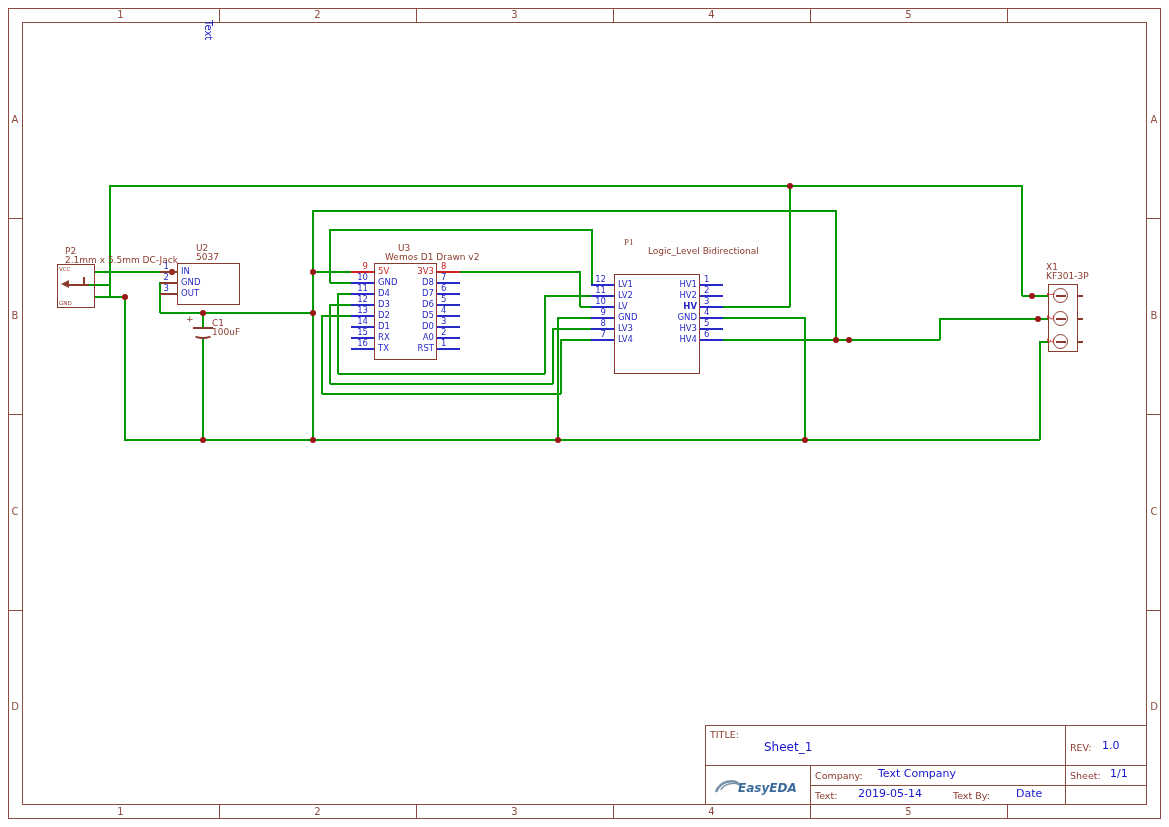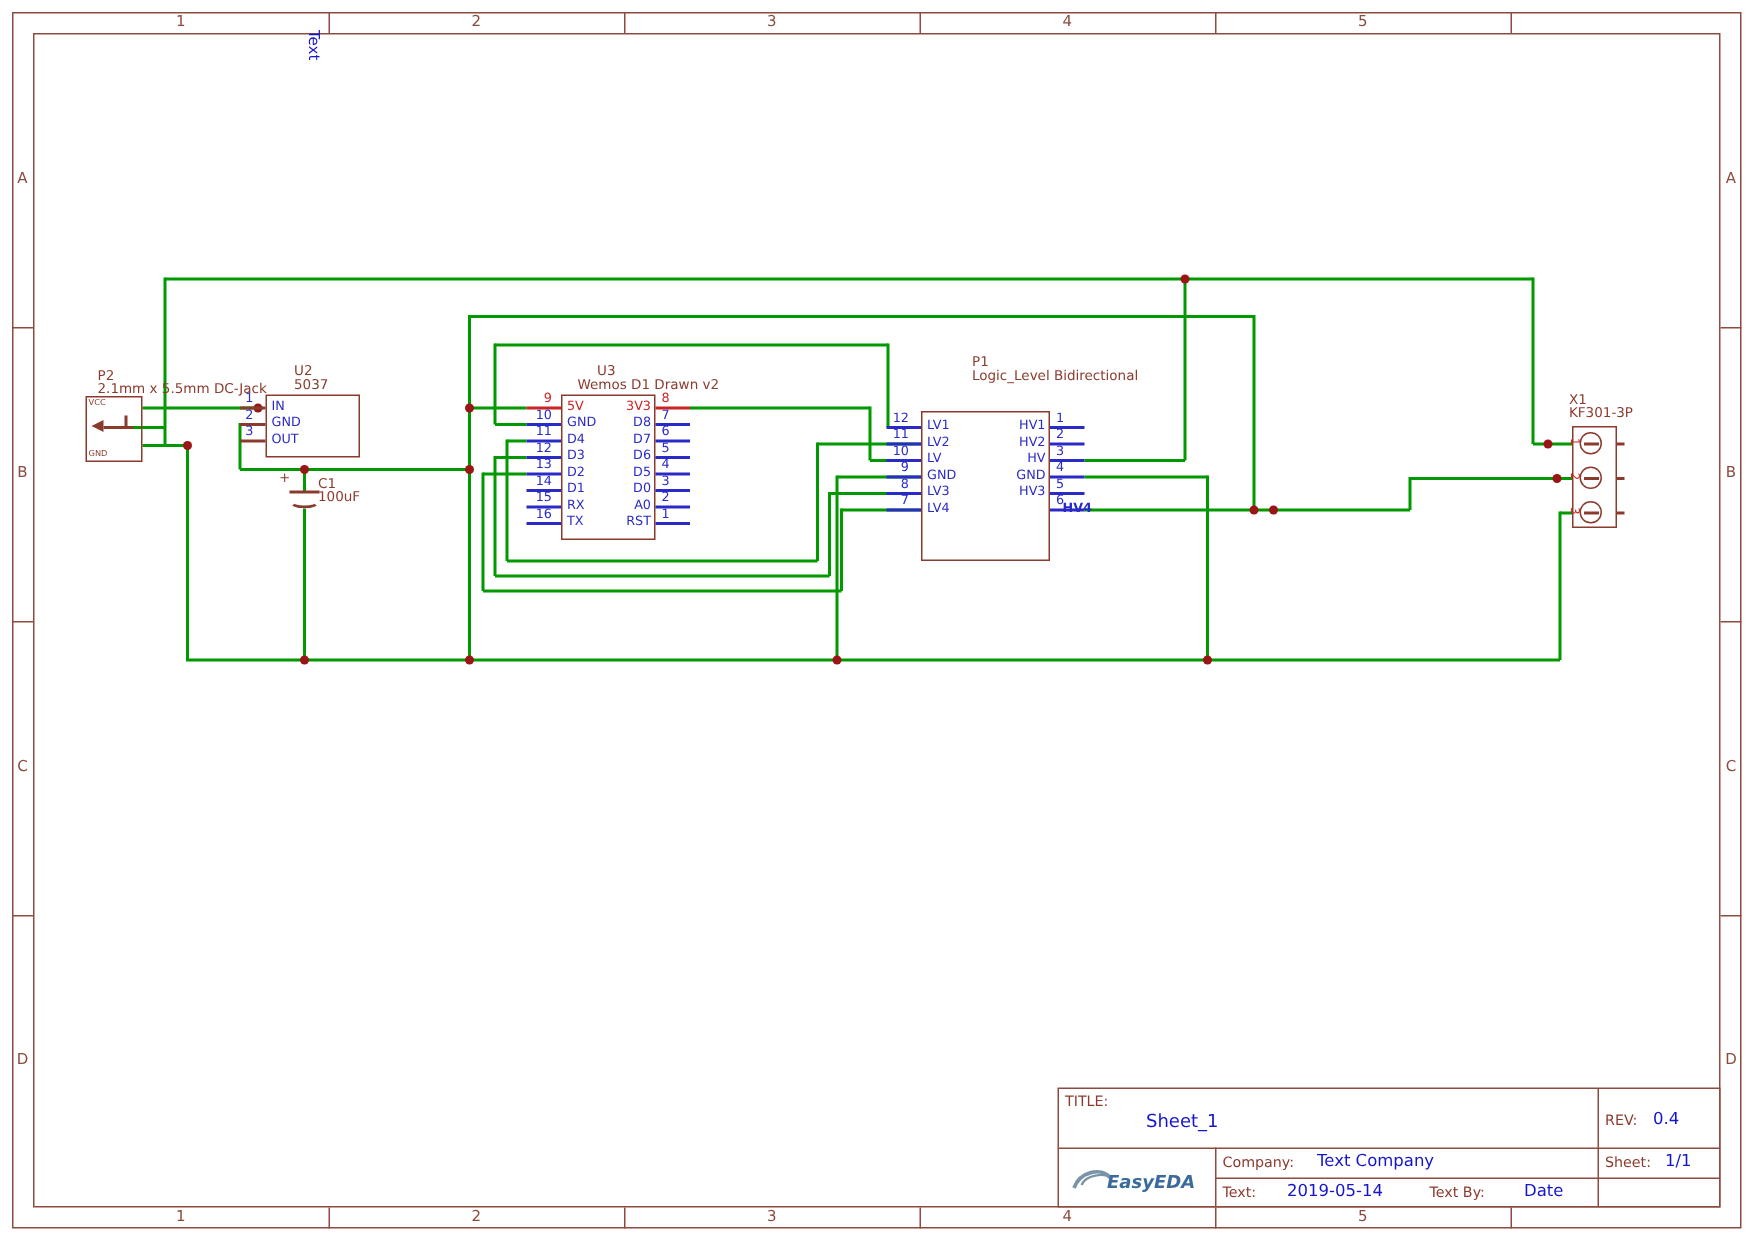--- a/index.html
+++ b/index.html
@@ -228,21 +228,21 @@
   <div class="pnum" style="left:441px;top:338px;">1</div>
   <div class="pname r ra" style="left:400px;top:266px;width:34px;">3V3</div>
   <div class="pname ra" style="left:400px;top:277px;width:34px;">D8</div>
   <div class="pname ra" style="left:400px;top:288px;width:34px;">D7</div>
   <div class="pname ra" style="left:400px;top:299px;width:34px;">D6</div>
   <div class="pname ra" style="left:400px;top:310px;width:34px;">D5</div>
   <div class="pname ra" style="left:400px;top:321px;width:34px;">D0</div>
   <div class="pname ra" style="left:400px;top:332px;width:34px;">A0</div>
   <div class="pname ra" style="left:400px;top:343px;width:34px;">RST</div>
 
-  <div class="ref" style="left:648px;top:237px;">P1</div>
+  <div class="ref" style="left:624px;top:237px;font-family:Liberation Serif, serif;">P1</div>
   <div class="ref" style="left:648px;top:246px;">Logic_Level Bidirectional</div>
   <div class="box" style="left:614px;top:274px;width:86px;height:100px;"></div>
 
   <div class="stub b" style="left:591px;top:284px;width:23px;"></div>
   <div class="stub b" style="left:591px;top:295px;width:23px;"></div>
   <div class="stub b" style="left:591px;top:306px;width:23px;"></div>
   <div class="stub b" style="left:591px;top:317px;width:23px;"></div>
   <div class="stub b" style="left:591px;top:328px;width:23px;"></div>
   <div class="stub b" style="left:591px;top:339px;width:23px;"></div>
   <div class="pnum ra" style="left:584px;top:274px;width:22px;">12</div>
@@ -265,24 +265,24 @@
   <div class="stub b" style="left:700px;top:328px;width:23px;"></div>
   <div class="stub b" style="left:700px;top:339px;width:23px;"></div>
   <div class="pnum" style="left:704px;top:274px;">1</div>
   <div class="pnum" style="left:704px;top:285px;">2</div>
   <div class="pnum" style="left:704px;top:296px;">3</div>
   <div class="pnum" style="left:704px;top:307px;">4</div>
   <div class="pnum" style="left:704px;top:318px;">5</div>
   <div class="pnum" style="left:704px;top:329px;">6</div>
   <div class="pname ra" style="left:662px;top:279px;width:35px;">HV1</div>
   <div class="pname ra" style="left:662px;top:290px;width:35px;">HV2</div>
-  <div class="pname ra" style="left:662px;top:301px;width:35px;">HV</div>
+  <div class="pname ra" style="left:662px;top:301px;width:35px;font-weight:bold;">HV</div>
   <div class="pname ra" style="left:662px;top:312px;width:35px;">GND</div>
   <div class="pname ra" style="left:662px;top:323px;width:35px;">HV3</div>
-  <div class="pname ra" style="left:693px;top:334px;width:35px;font-weight:bold;">HV4</div>
+  <div class="pname ra" style="left:662px;top:334px;width:35px;">HV4</div>
 
   <div class="ref" style="left:1046px;top:262px;">X1</div>
   <div class="ref" style="left:1046px;top:271px;">KF301-3P</div>
   <div class="box" style="left:1048px;top:284px;width:30px;height:68px;"></div>
   <div class="screw" style="left:1053px;top:288px;"></div>
   <div class="screw" style="left:1053px;top:311px;"></div>
   <div class="screw" style="left:1053px;top:334px;"></div>
   <div class="mline" style="left:1056px;top:295px;width:10px;height:2px;"></div>
   <div class="mline" style="left:1056px;top:318px;width:10px;height:2px;"></div>
   <div class="mline" style="left:1056px;top:341px;width:10px;height:2px;"></div>
@@ -294,21 +294,21 @@
   <div class="stub" style="left:1078px;top:341px;width:5px;"></div>
 
   <div class="box" style="left:705px;top:725px;width:442px;height:80px;border-color:#8b4c3f;">
     <div class="mline" style="left:359px;top:0;width:1px;height:78px;background:#8b4c3f;"></div>
     <div class="mline" style="left:0;top:39px;width:440px;height:1px;background:#8b4c3f;"></div>
     <div class="mline" style="left:104px;top:59px;width:336px;height:1px;background:#8b4c3f;"></div>
     <div class="mline" style="left:104px;top:39px;width:1px;height:39px;background:#8b4c3f;"></div>
     <div class="tb-label" style="left:4px;top:3px;">TITLE:</div>
     <div class="tb-value" style="left:58px;top:15px;font-size:12px;">Sheet_1</div>
     <div class="tb-label" style="left:364px;top:16px;">REV:</div>
-    <div class="tb-value" style="left:396px;top:14px;">0.4</div>
+    <div class="tb-value" style="left:396px;top:14px;">1.0</div>
     <div class="tb-label" style="left:109px;top:44px;">Company:</div>
     <div class="tb-value" style="left:172px;top:42px;">Text Company</div>
     <div class="tb-label" style="left:364px;top:44px;">Sheet:</div>
     <div class="tb-value" style="left:404px;top:42px;">1/1</div>
     <div class="tb-label" style="left:109px;top:64px;">Text:</div>
     <div class="tb-value" style="left:152px;top:62px;">2019-05-14</div>
     <div class="tb-label" style="left:247px;top:64px;">Text By:</div>
     <div class="tb-value" style="left:310px;top:62px;">Date</div>
     <svg style="position:absolute;left:6px;top:44px;" width="94" height="32" viewBox="0 0 94 32">
       <path d="M4 22 C 8 11, 22 8, 28 15" stroke="#7a93a8" stroke-width="2.5" fill="none"></path>

